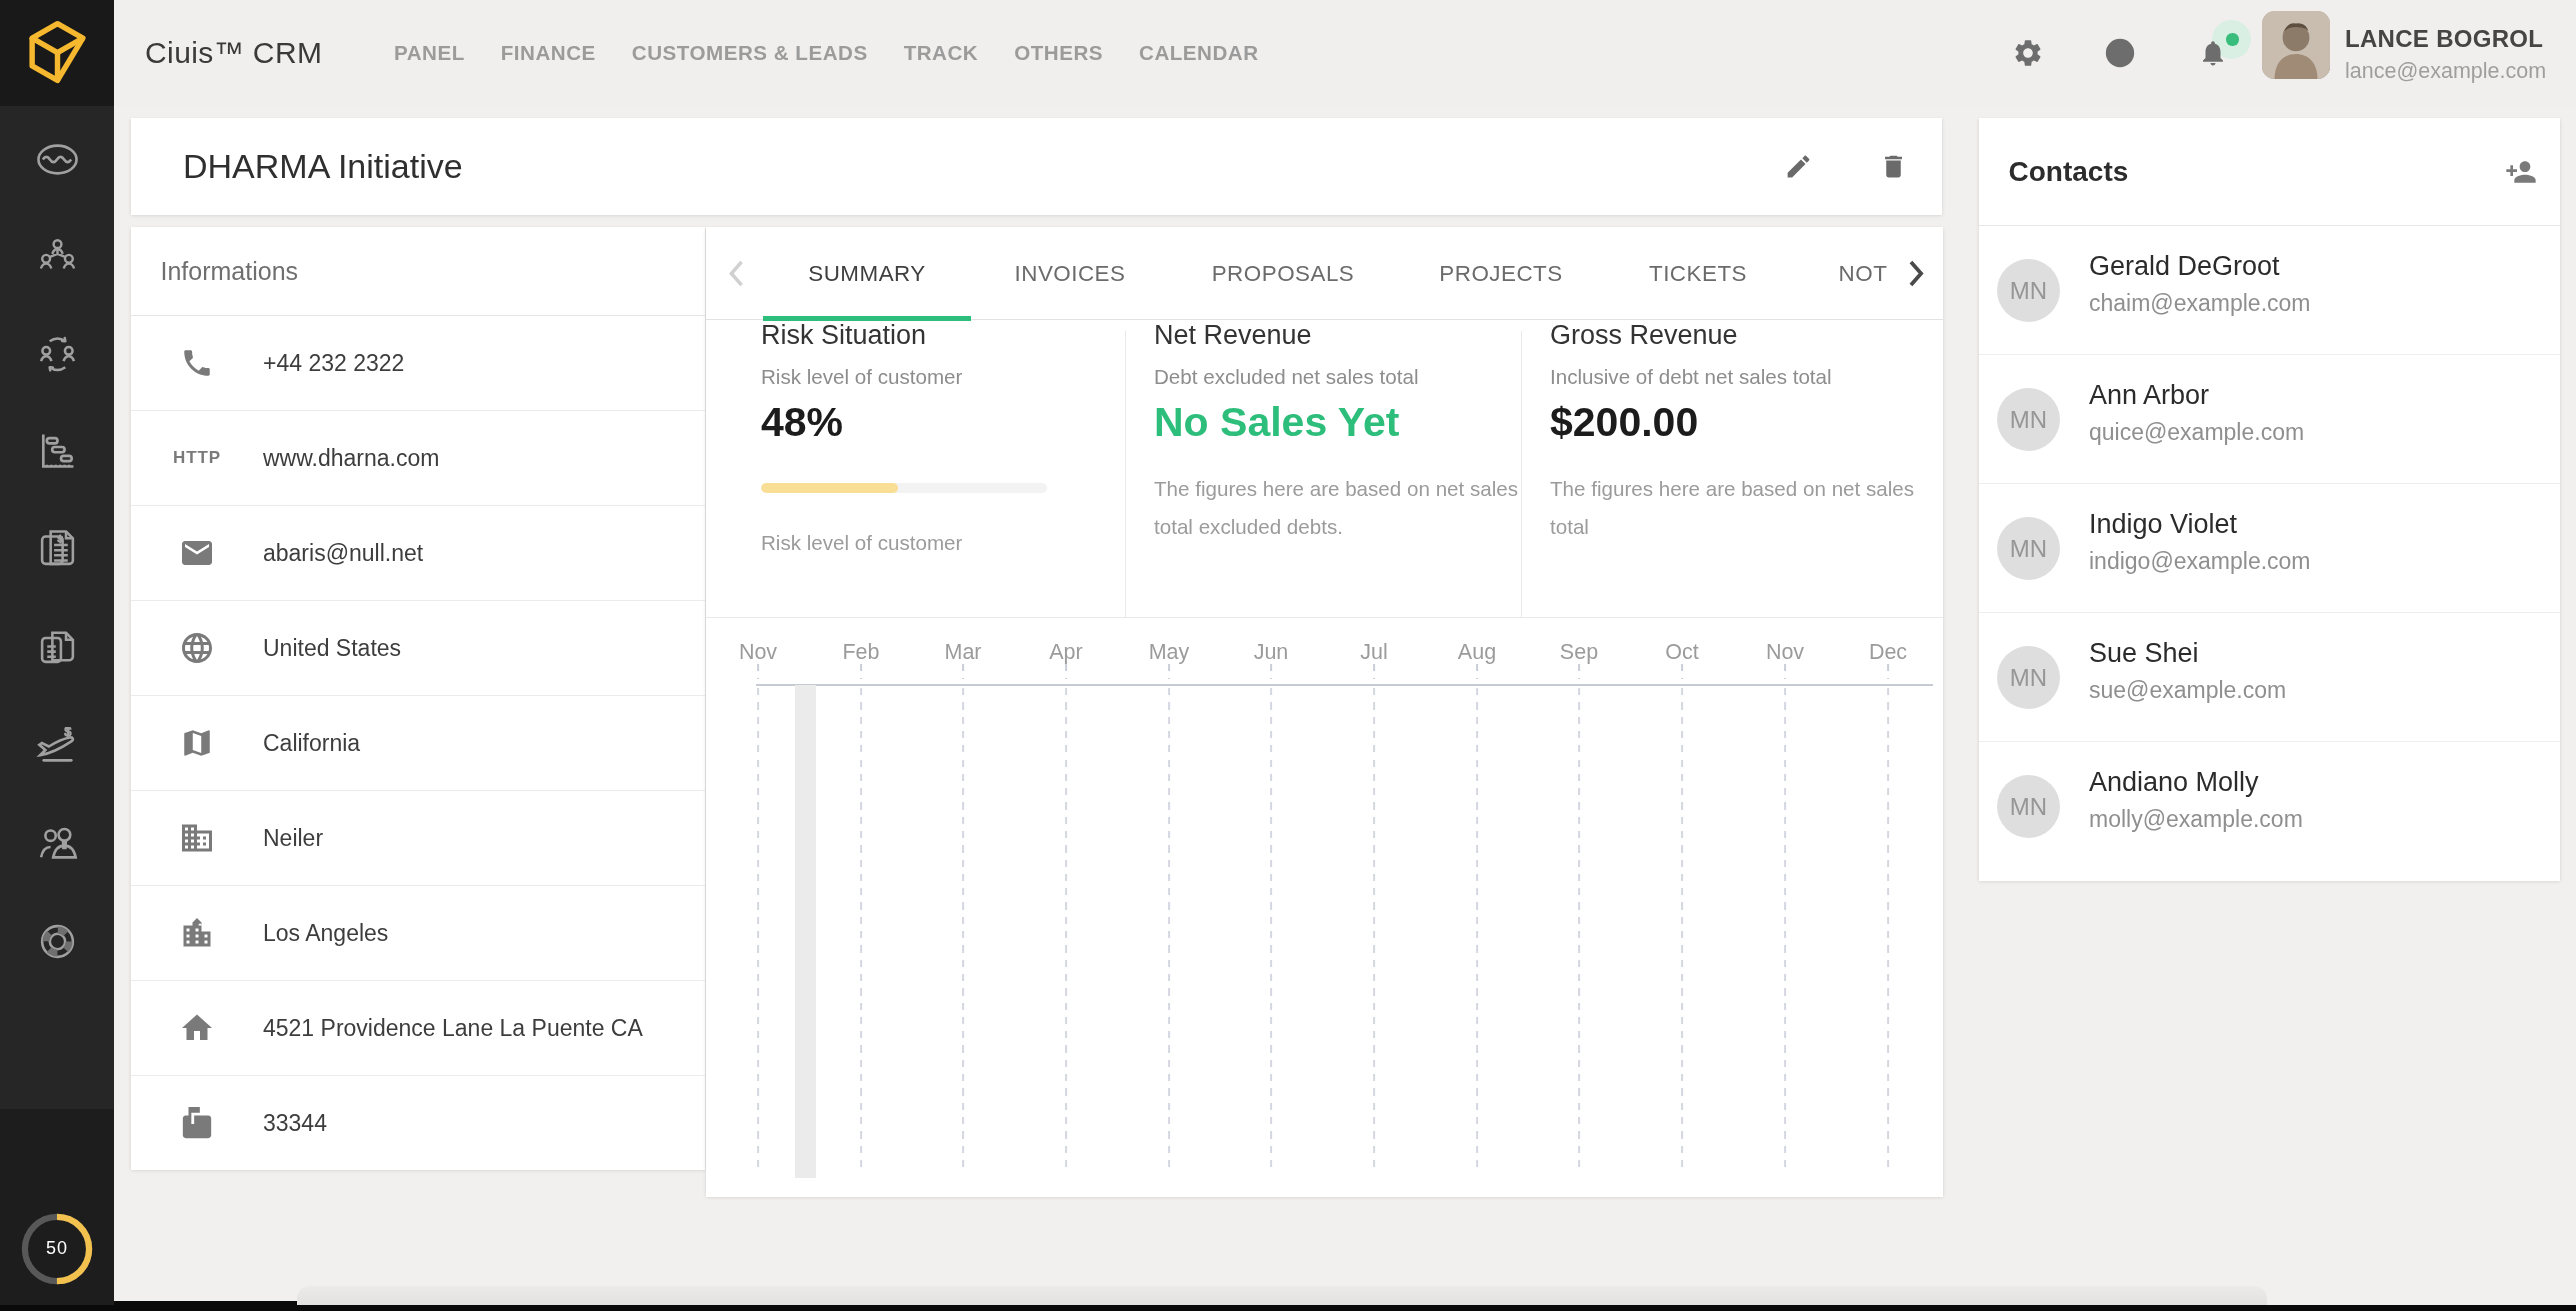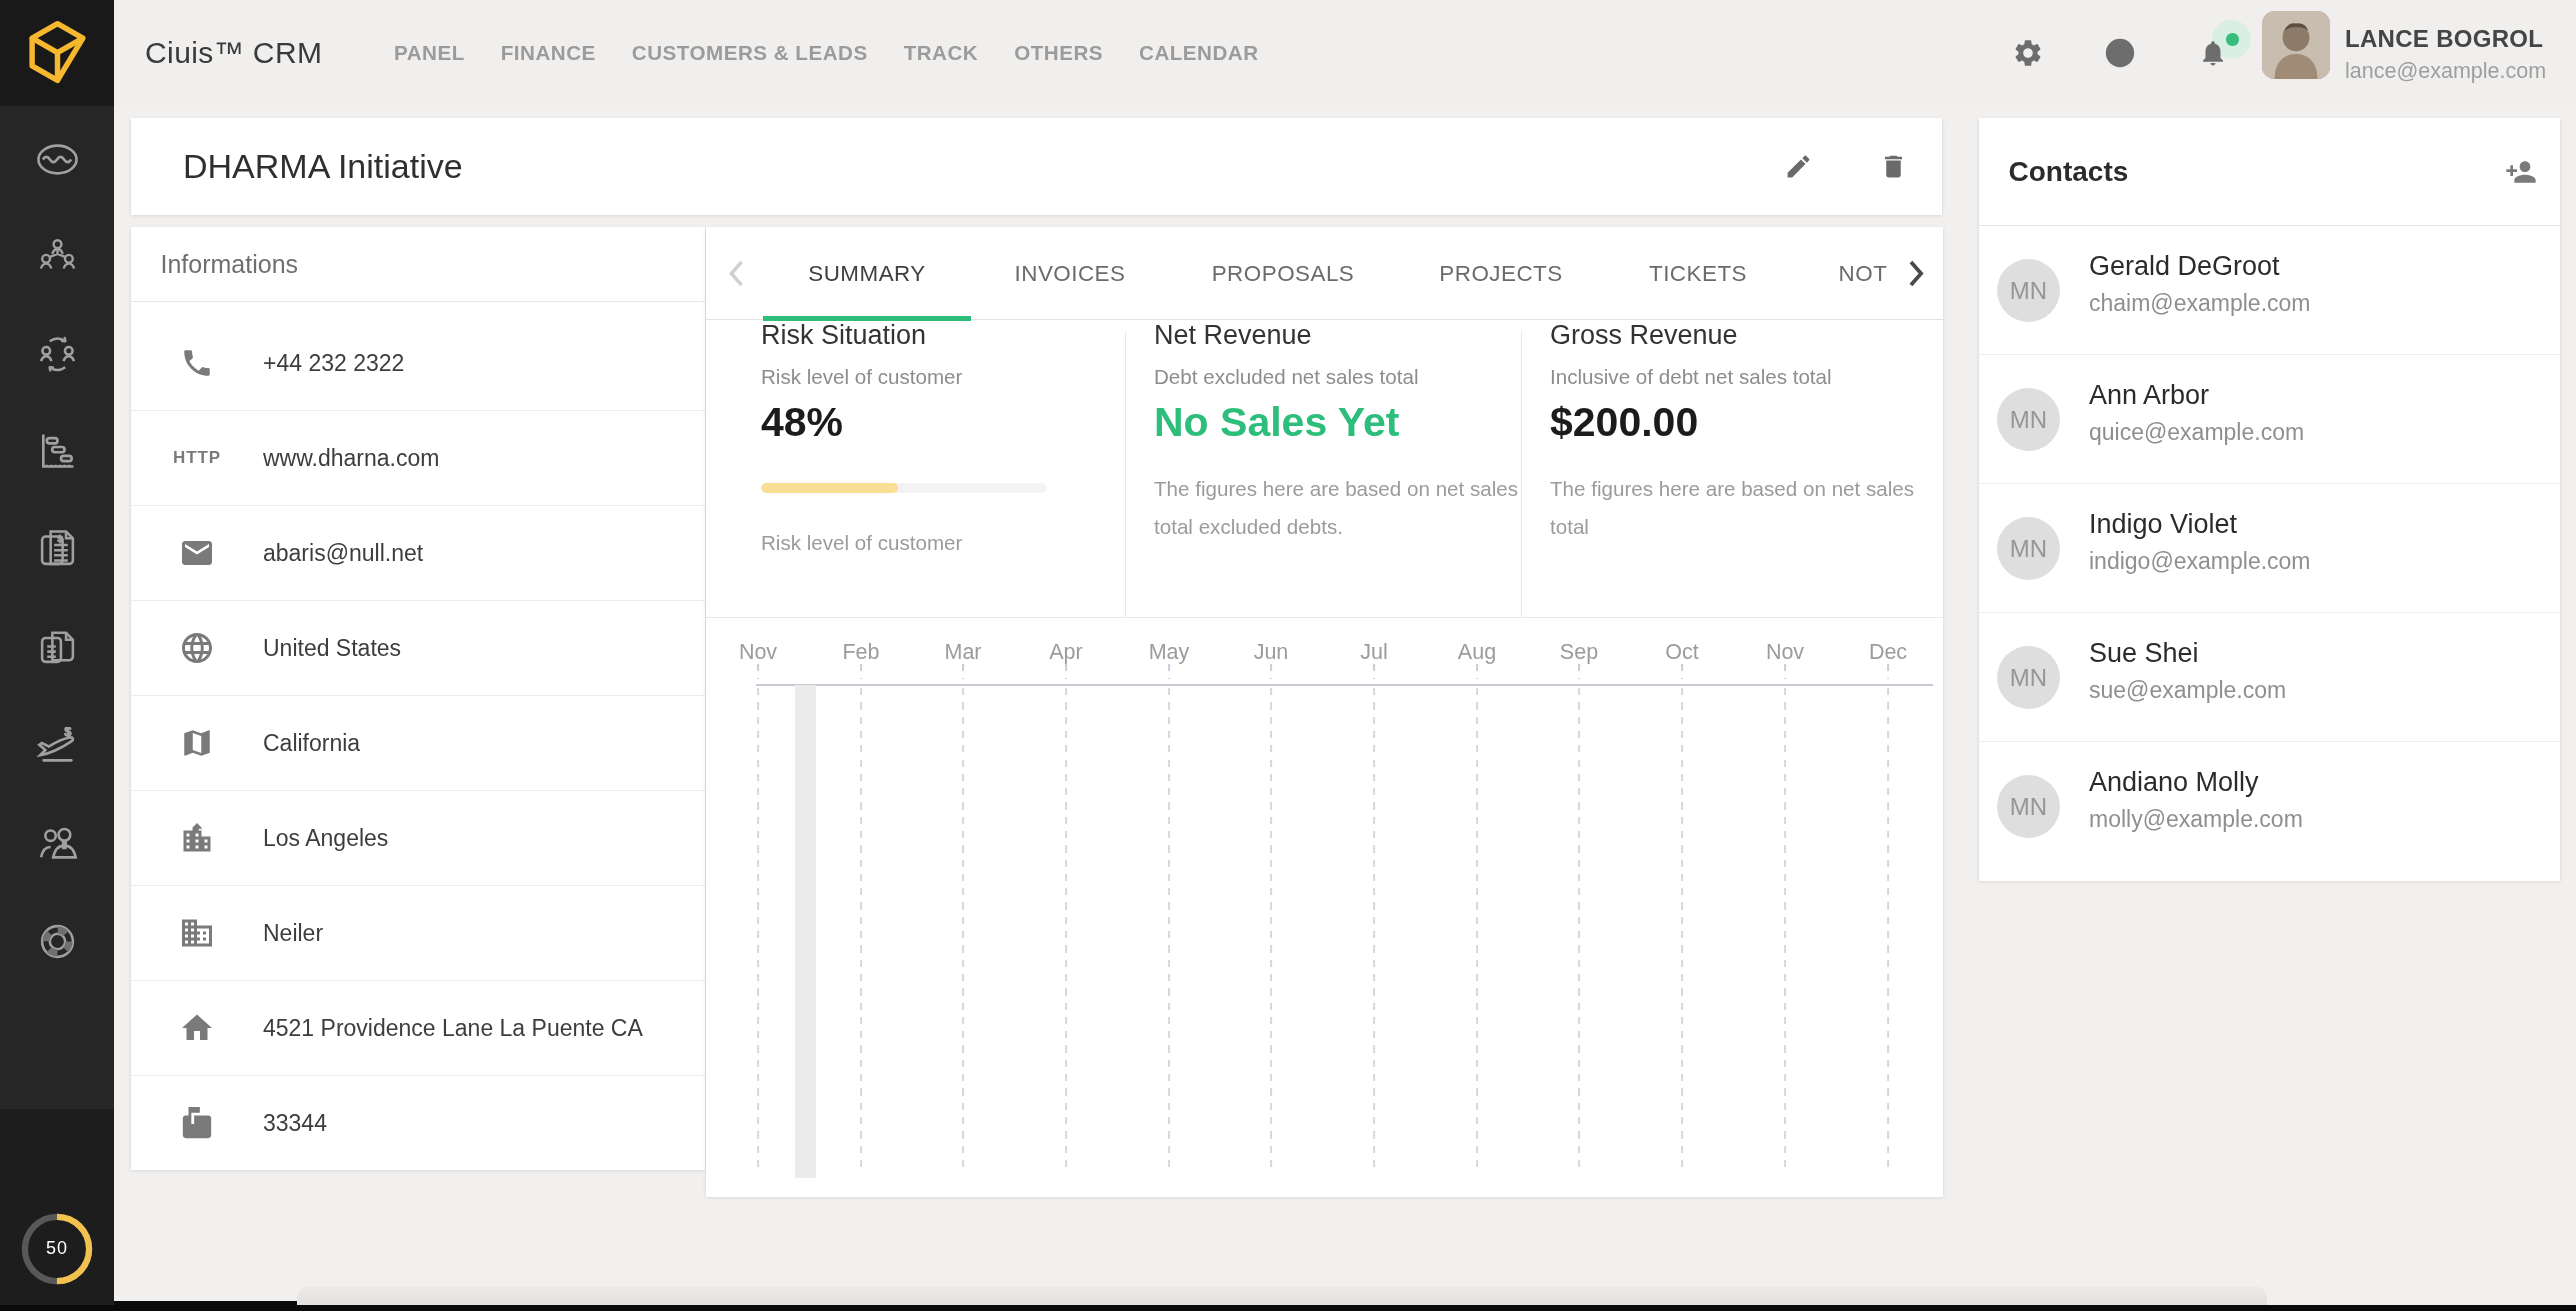--- a/index.html
+++ b/index.html
@@ -38,21 +38,21 @@
 
   
   .card { background:#fff; box-shadow:0 0.9px 3.6px rgba(0,0,0,.13); }
   #title-card { left:131px; top:118px; width:1811px; height:97px; }
   #page-title { left:52px; top:0; height:97px; display:flex; align-items:center; font-size:34px; color:#2f2f2f; }
   .title-icon { top:0; height:97px; width:63px; display:flex; align-items:center; justify-content:center; cursor:pointer; }
   .title-icon svg { fill:#6a6a6a; }
 
   
   #info-card { left:131px; top:227px; width:574px; height:943px; }
-  #info-header { left:0; top:0; width:100%; height:75px; border-bottom:0.9px solid #e6e6e6;
+  #info-header { left:0; top:0; width:100%; height:89px; border-bottom:0.9px solid #e6e6e6;
     display:flex; align-items:center; padding-left:29.5px; font-size:25px; color:#6f6f6f; }
   .info-row { left:0; width:100%; height:95px; border-bottom:0.9px solid #ececec;
     display:flex; align-items:center; }
   .info-row:last-child { border-bottom:none; }
   .info-icon { width:132px; display:flex; align-items:center; justify-content:center; }
   .info-icon svg { fill:#7a7a7a; }
   .info-icon .http-txt { font-size:17px; font-weight:700; color:#7a7a7a; letter-spacing:0.9px;text-align:right; }
   .info-value { font-size:23px; color:#3d3d3d; }
 
   
@@ -304,32 +304,32 @@
         <span class="info-icon">
           <svg width="34" height="34" viewBox="0 0 24 24">
             <path d="M20.5 3l-.16.03L15 5.1 9 3 3.36 4.9c-.21.07-.36.25-.36.48V20.5c0 .28.22.5.5.5l.16-.03L9 18.9l6 2.1 5.64-1.9c.21-.07.36-.25.36-.48V3.5c0-.28-.22-.5-.5-.5zM15 19l-6-2.11V5l6 2.11V19z"></path>
           </svg>
         </span>
         <span class="info-value">California</span>
       </div>
       <div class="info-row">
         <span class="info-icon">
           <svg width="36" height="36" viewBox="0 0 24 24">
+            <path d="M12 7V3H2v18h20V7H12zM6 19H4v-2h2v2zm0-4H4v-2h2v2zm0-4H4V9h2v2zm0-4H4V5h2v2zm4 12H8v-2h2v2zm0-4H8v-2h2v2zm0-4H8V9h2v2zm0-4H8V5h2v2zm10 12h-8v-2h2v-2h-2v-2h2v-2h-2V9h8v10zm-2-8h-2v2h2v-2zm0 4h-2v2h2v-2z"></path>
+          </svg>
+        </span>
+        <span class="info-value">Neiler</span>
+      </div>
+      <div class="info-row">
+        <span class="info-icon">
+          <svg width="36" height="36" viewBox="0 0 24 24">
             <path d="M15 11V5l-3-3-3 3v2H3v14h18V11h-6zm-8 8H5v-2h2v2zm0-4H5v-2h2v2zm0-4H5V9h2v2zm6 8h-2v-2h2v2zm0-4h-2v-2h2v2zm0-4h-2V9h2v2zm0-4.5l1-1 1 1V7h-2V5.5zM19 19h-2v-2h2v2zm0-4h-2v-2h2v2z"></path>
           </svg>
         </span>
         <span class="info-value">Los Angeles</span>
-      </div>
-      <div class="info-row">
-        <span class="info-icon">
-          <svg width="36" height="36" viewBox="0 0 24 24">
-            <path d="M12 7V3H2v18h20V7H12zM6 19H4v-2h2v2zm0-4H4v-2h2v2zm0-4H4V9h2v2zm0-4H4V5h2v2zm4 12H8v-2h2v2zm0-4H8v-2h2v2zm0-4H8V9h2v2zm0-4H8V5h2v2zm10 12h-8v-2h2v-2h-2v-2h2v-2h-2V9h8v10zm-2-8h-2v2h2v-2zm0 4h-2v2h2v-2z"></path>
-          </svg>
-        </span>
-        <span class="info-value">Neiler</span>
       </div>
       <div class="info-row">
         <span class="info-icon">
           <svg width="36" height="36" viewBox="0 0 24 24">
             <path d="M10 20v-6h4v6h5v-8h3L12 3 2 12h3v8z"></path>
           </svg>
         </span>
         <span class="info-value">4521 Providence Lane La Puente CA</span>
       </div>
       <div class="info-row">

